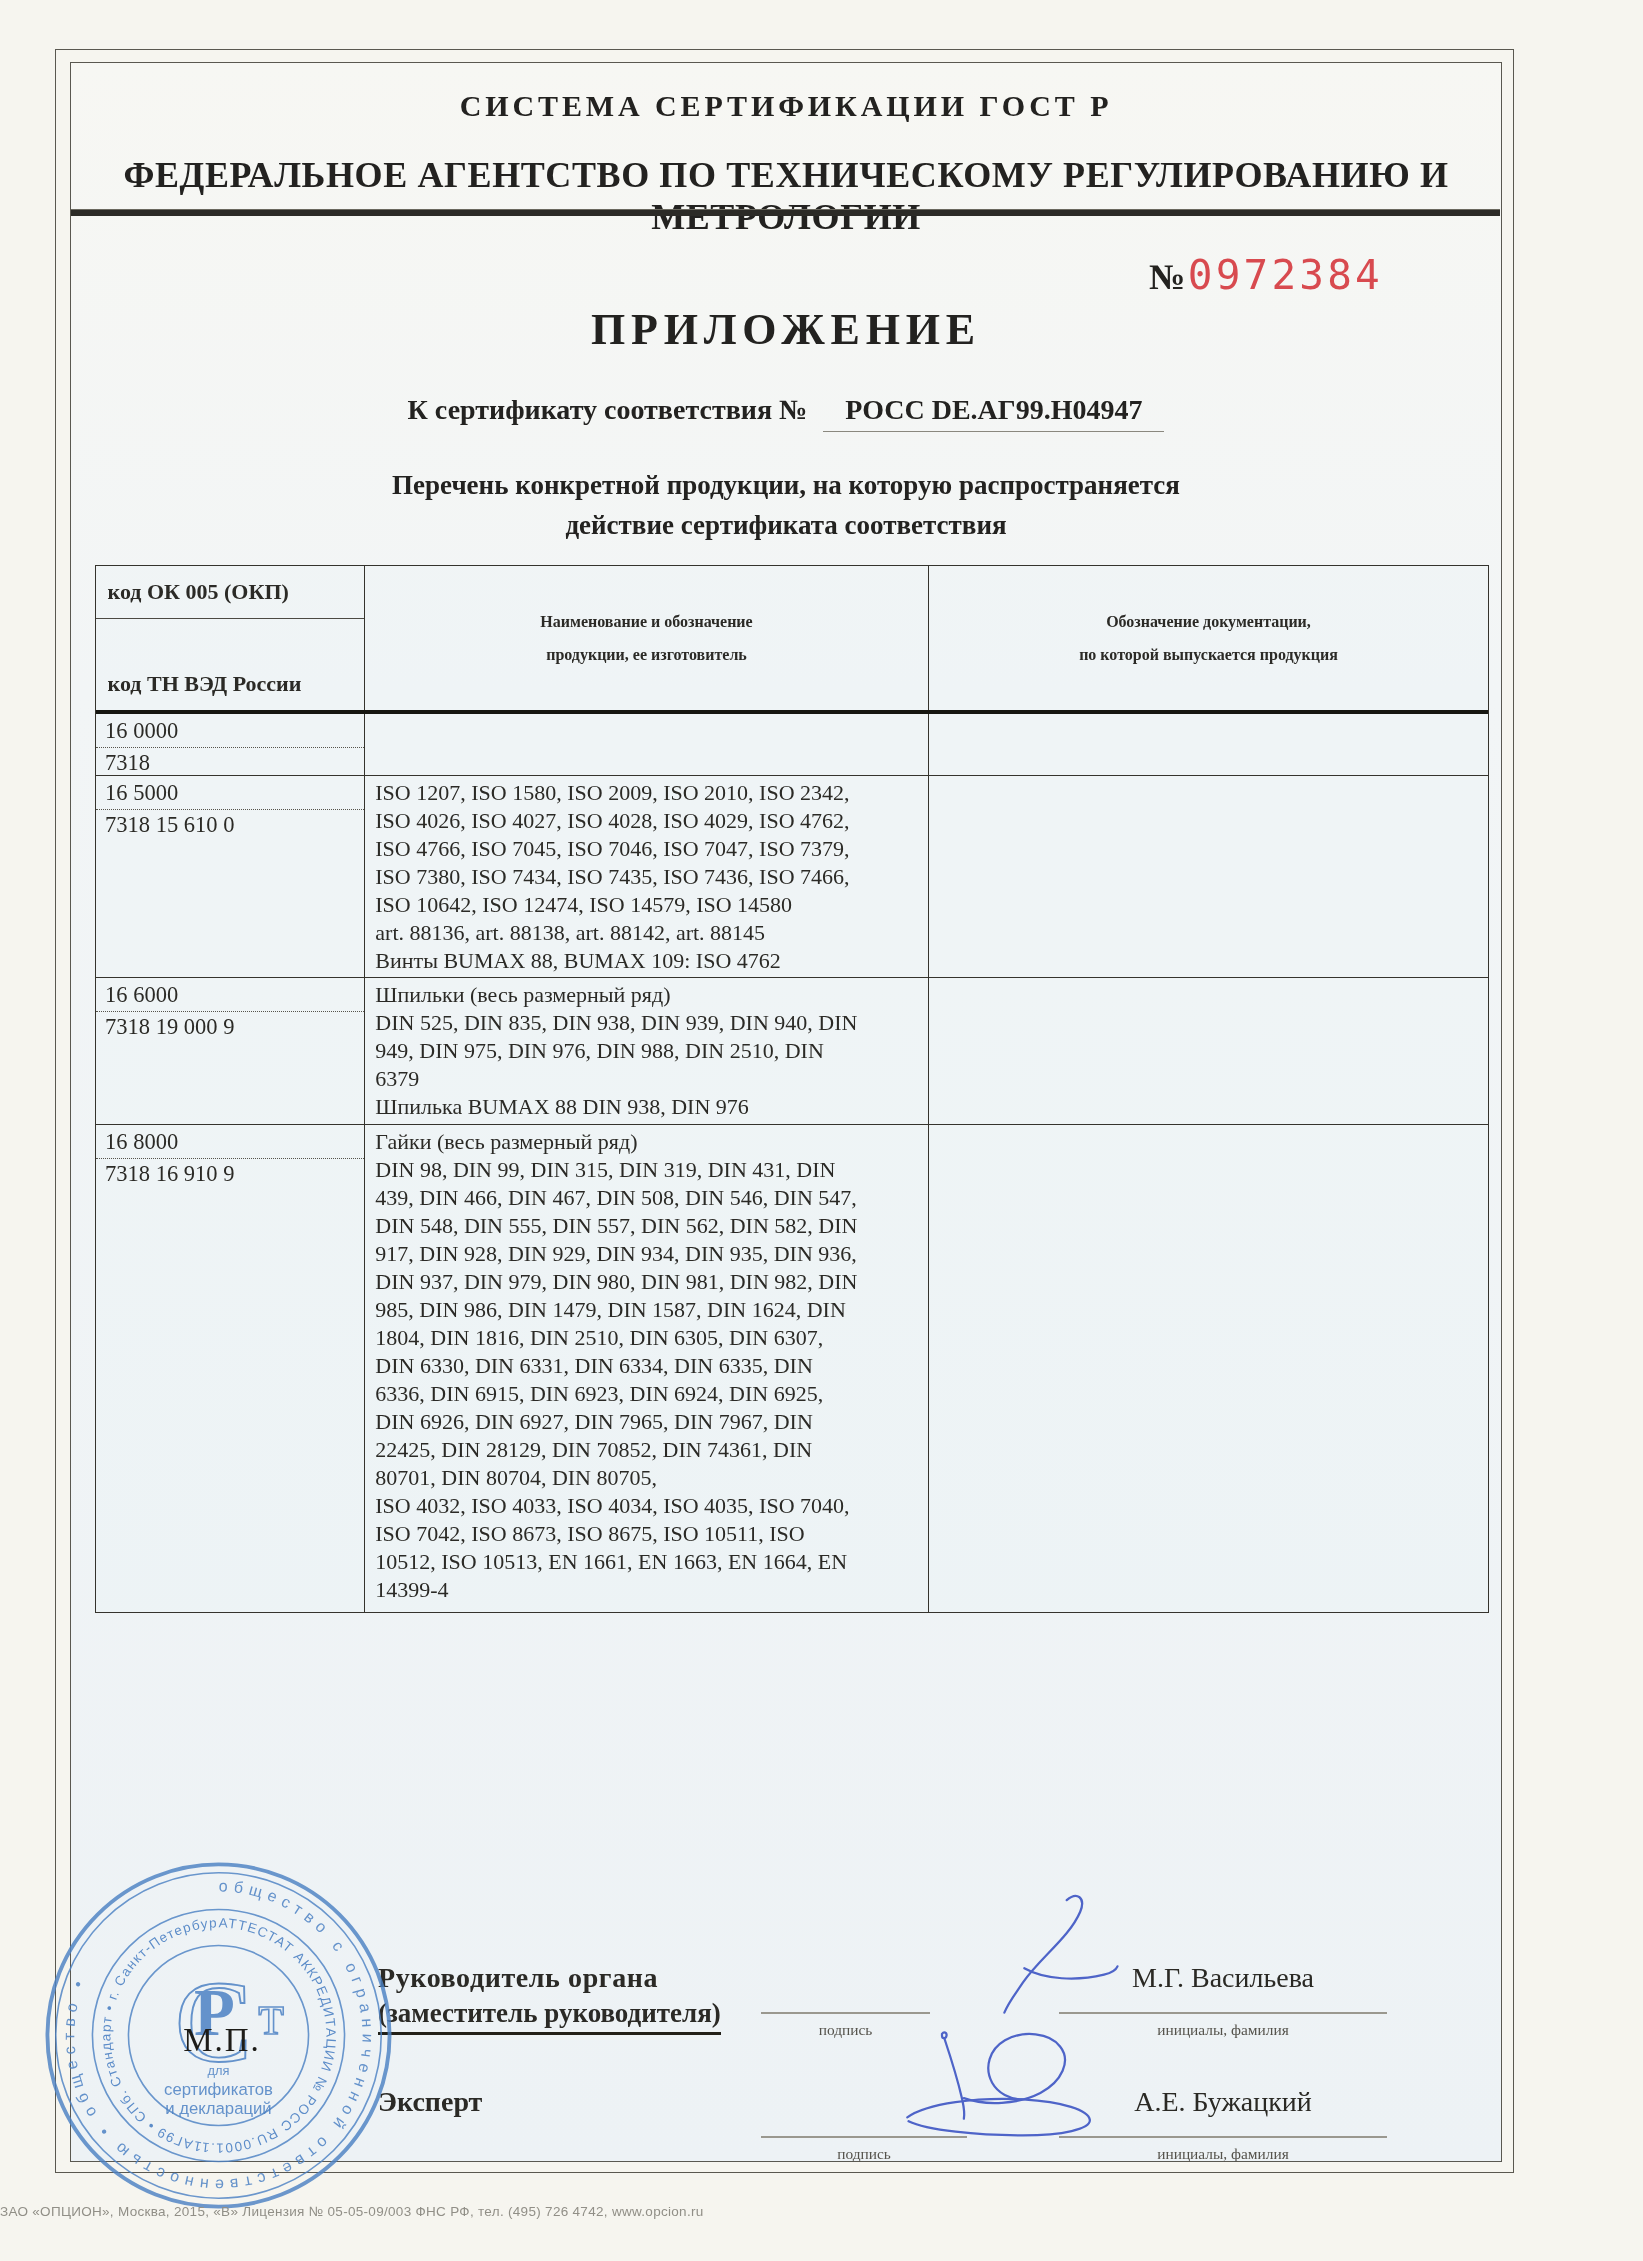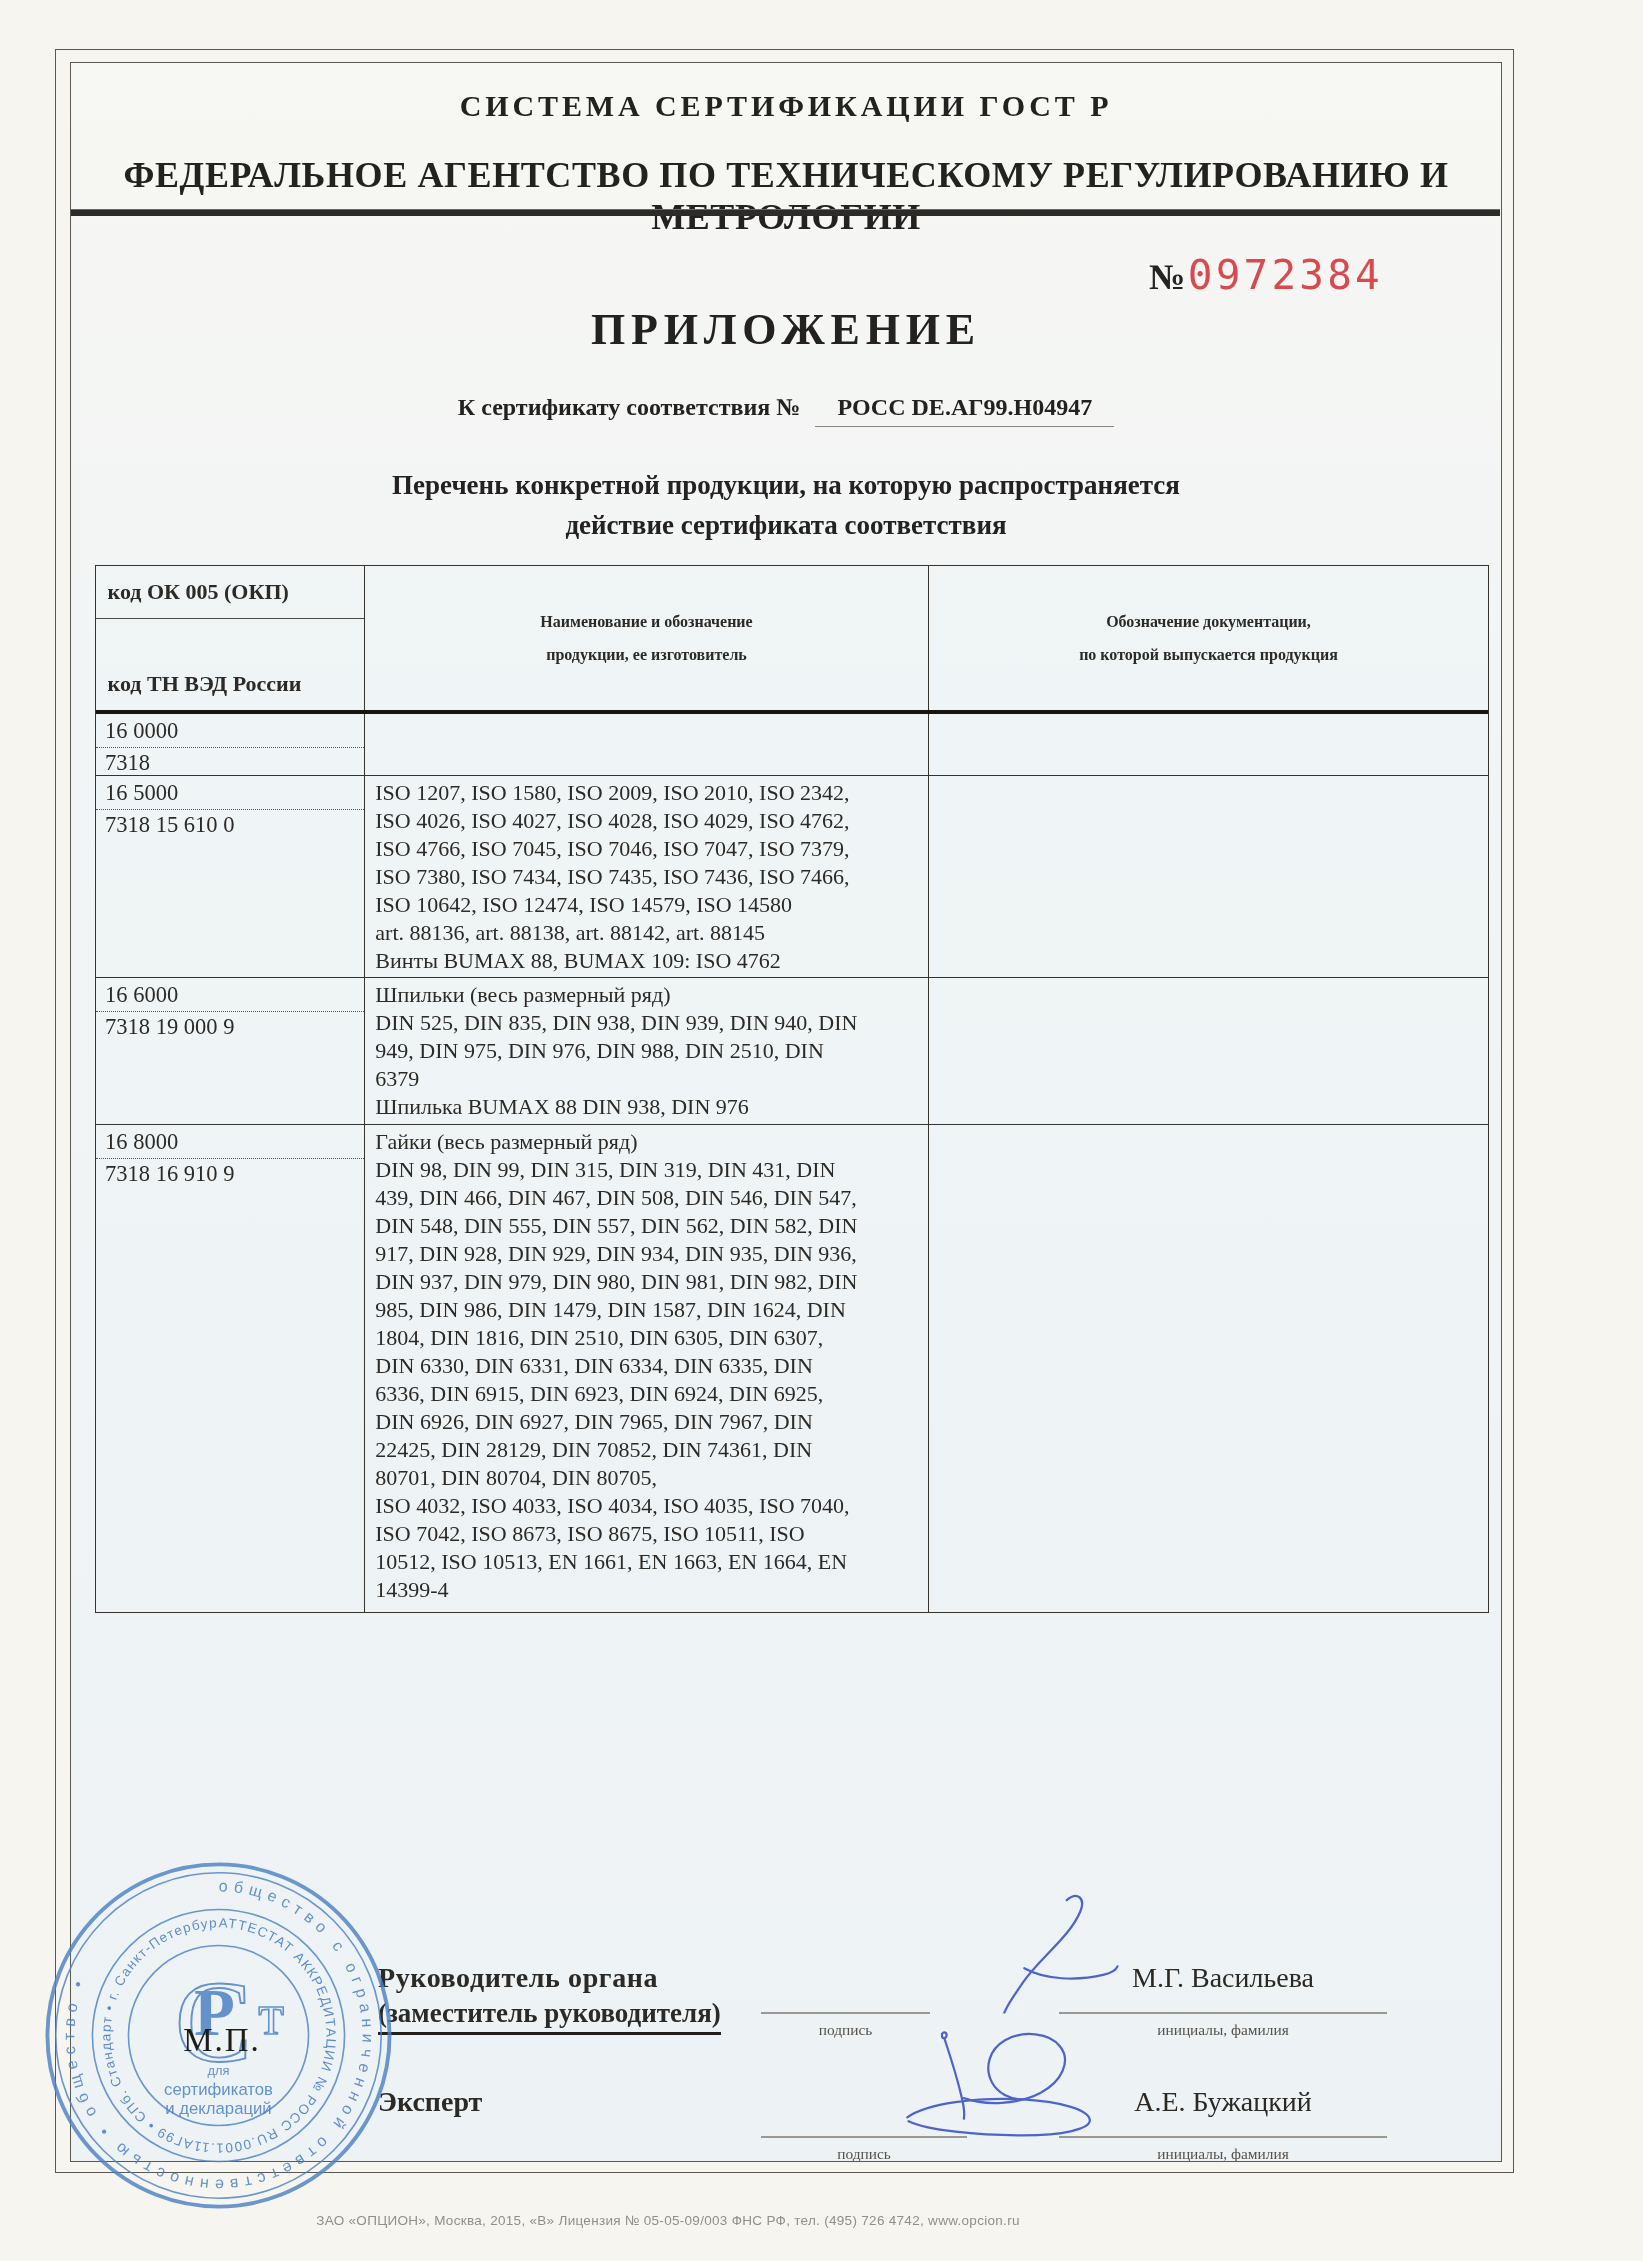--- a/index.html
+++ b/index.html
@@ -22,21 +22,21 @@
   .thick-rule{position:absolute;left:71px;top:209px;width:1429px;height:5.8px;
     background:#2c2b27;border-top:1.3px solid #6b695f;}
   
   .cert-number{position:absolute;left:1149px;top:251px;white-space:nowrap;}
   .cert-number .no-sign{font-size:36px;font-weight:bold;color:#242320;}
   .cert-number .digits{font-family:"DejaVu Sans Mono",monospace;font-size:41px;
     letter-spacing:3.2px;color:#d84a4f;}
   .doc-title{position:absolute;left:70px;top:304px;width:1432px;text-align:center;
     font-size:44px;font-weight:bold;letter-spacing:5.8px;color:#232220;}
   .cert-ref-row{position:absolute;left:70px;top:394px;width:1432px;text-align:center;
-    font-size:24px;font-weight:bold;color:#232220;white-space:nowrap;}
+    font-size:28px;font-weight:bold;color:#232220;white-space:nowrap;}
   .cert-ref-row .ref{display:inline-block;font-weight:bold;
     border-bottom:1.3px solid #8a887f;padding:0 22px 5.1px 22px;margin-left:9px;}
   .subtitle{position:absolute;left:70px;top:465px;width:1432px;text-align:center;
     font-size:27px;font-weight:bold;line-height:40px;color:#232220;white-space:pre-line;}
   
   .tbl{position:absolute;left:95px;top:565px;width:1394px;
     border:1.9px solid #35332d;box-sizing:border-box;background:rgba(236,243,247,.35);}
   .tr{display:flex;border-bottom:1.9px solid #35332d;box-sizing:border-box;}
   .tr:last-child{border-bottom:none;}
   .thead{height:148px;border-bottom:4.5px solid #161611;}
@@ -59,22 +59,22 @@
     border-bottom:3.9px solid #222018;padding-bottom:2.6px;}
   .role2{position:absolute;left:378px;top:2086px;font-size:28px;font-weight:bold;}
   .sig-line{position:absolute;height:1.9px;background:#9a988f;}
   .sig-label{position:absolute;text-align:center;font-size:15.4px;color:#55534c;}
   .name{position:absolute;width:328px;text-align:center;font-size:28px;color:#2a2924;}
   .mp{position:absolute;left:161px;top:2022px;width:122px;text-align:center;
     font-size:33px;letter-spacing:1.9px;color:#1d1c18;}
   .stamp-svg{position:absolute;left:32px;top:1849px;}
   .sig-ink{position:absolute;left:888px;top:1886px;}
   
-  .footer{position:absolute;left:0;top:2204px;width:1336px;text-align:center;
-    font-family:"Liberation Sans","DejaVu Sans",sans-serif;font-size:13.5px;color:#918f87;letter-spacing:0.3px;margin-top:9px;}
+  .footer{position:absolute;left:0;top:2204px;width:1336px;text-align:left;
+    font-family:"Liberation Sans","DejaVu Sans",sans-serif;font-size:13.5px;color:#918f87;letter-spacing:0.3px;}
 </style>
 </head>
 <body>
 
 <div class="page">
 
   <div class="frame-outer"></div>
   <div class="frame-inner"></div>
 
   <div class="title1">СИСТЕМА СЕРТИФИКАЦИИ ГОСТ Р</div>

